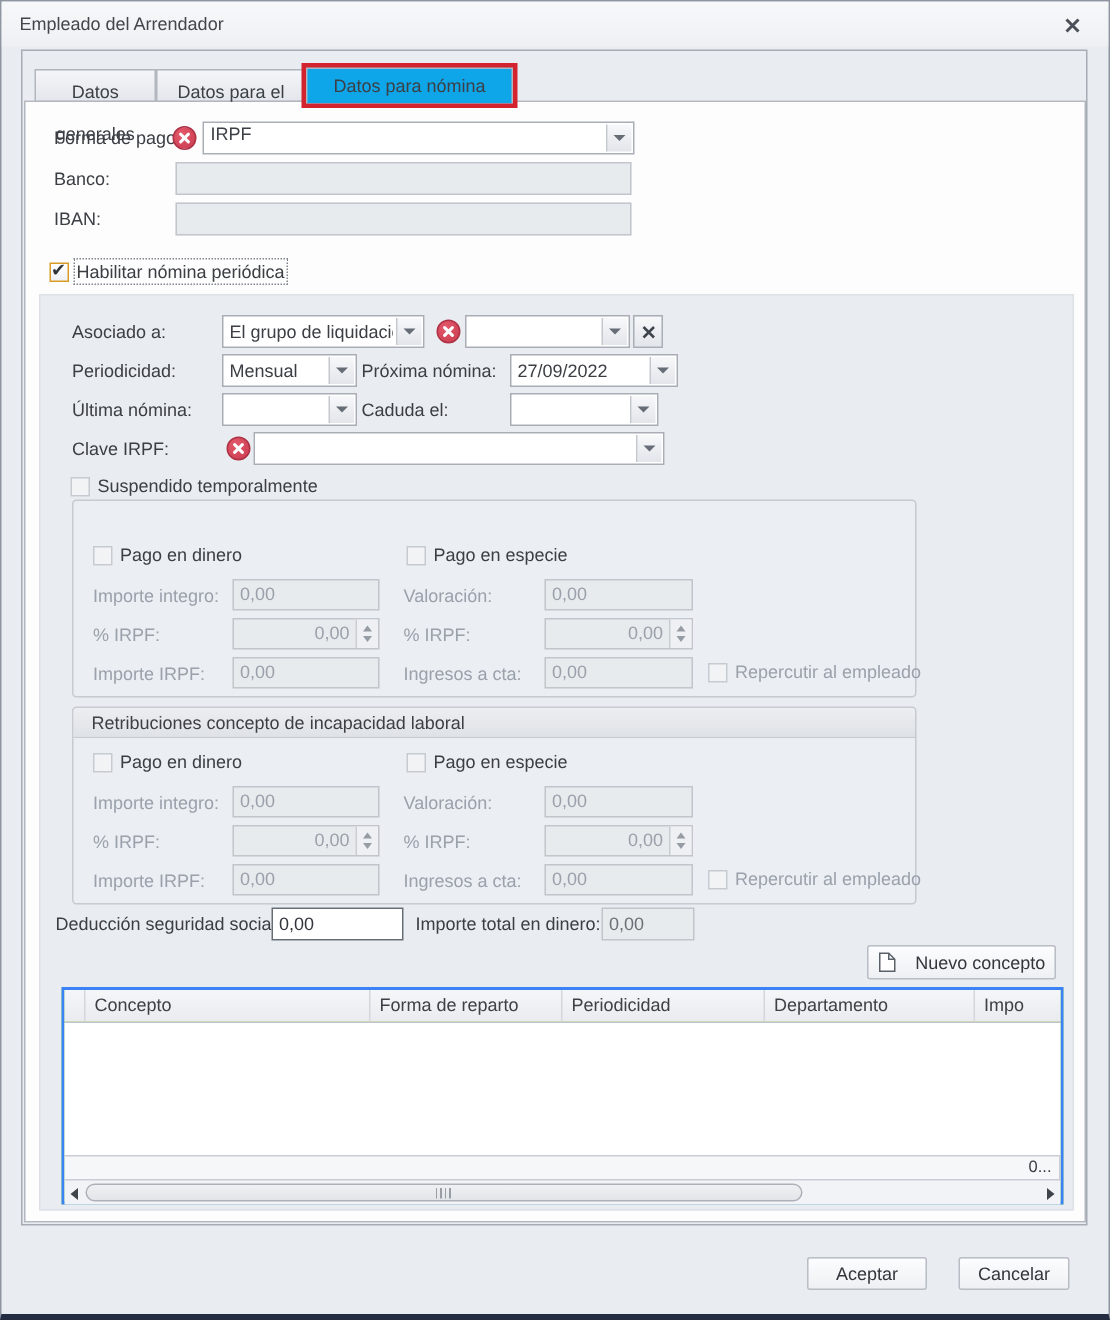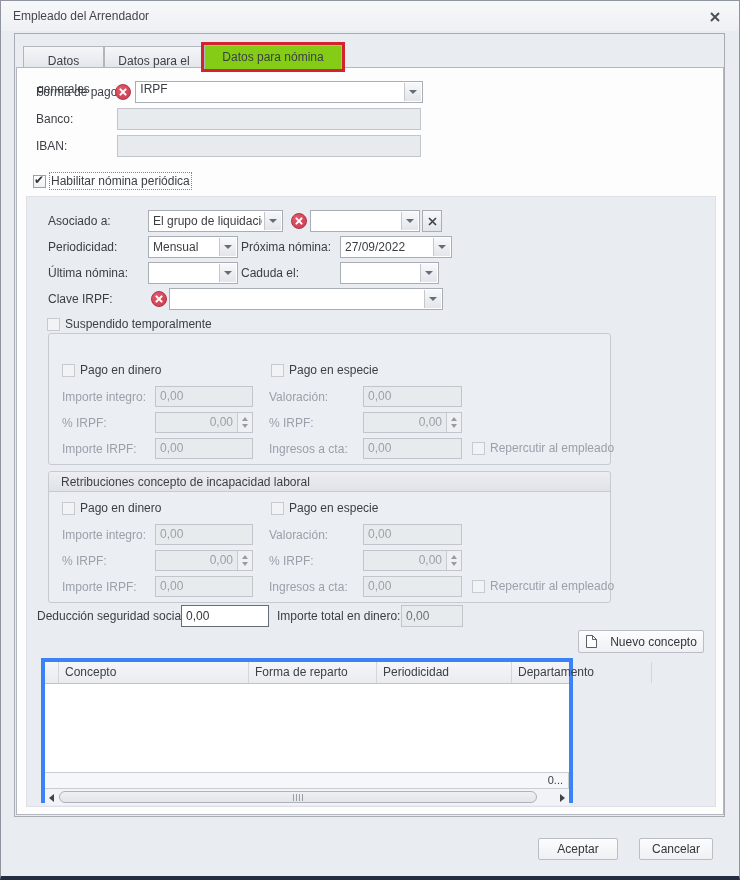--- a/index.html
+++ b/index.html
@@ -13,21 +13,21 @@
   }
   .titlebar { position:absolute; left:0; top:0; width:100%; height:30px;
     background:linear-gradient(#f7f8fa,#eef0f3); }
   .title { position:absolute; left:12px; top:0; line-height:30px; color:#43464c; }
   .close-btn { position:absolute; left:706px; top:8px; width:16px; height:16px;
     display:flex; align-items:center; justify-content:center; cursor:default; }
   .outline { position:absolute; left:13px; top:32px; width:711px; height:784px;
     border:1px solid #a6abb4; }
   .tab { position:absolute; text-align:center; color:#3c4046;
     background:linear-gradient(#f5f6f8,#e3e6eb); border:1px solid #b2b7bf; line-height:28px; z-index:2; }
-  .tab.active { background:#84cc16; border-bottom:none; z-index:3; line-height:23px; }
+  .tab.active { background:#0ea5e9; border-bottom:none; z-index:3; line-height:23px; }
   .annot { position:absolute; border:3px solid #d2232e; z-index:6; pointer-events:none; }
   .page { position:absolute; left:15px; top:66px; width:708px; height:748px;
     background:#fdfdfe; border:1px solid #b3b8c0; z-index:1; }
   .lbl { position:absolute; height:22px; line-height:22px; white-space:nowrap; color:#3b3e43; }
   .lbl.dis { color:#9aa1ab; }
   .field { position:absolute; height:22px; background:#fff; border:1px solid #a9aeb6;
     padding:0 4px; line-height:20px; white-space:nowrap; overflow:hidden; }
   .field.dis { background:#e8ebee; border-color:#c2c6cc; color:#9aa1ab; }
   .field.g21 { height:21px; line-height:19px; }
   .field.focused { border-color:#646c76; color:#33363b; }
@@ -66,22 +66,22 @@
   .xbtn { position:absolute; width:20px; height:22px; background:linear-gradient(#f7f8fa,#e2e5ea);
     border:1px solid #a9aeb6; display:flex; align-items:center; justify-content:center; }
   .groupbox { position:absolute; width:563px; height:132px; border:1px solid #c6cad1;
     border-radius:3px; background:#ebeef2; }
   .gb-header { position:absolute; left:0; top:0; right:0; height:20px;
     background:linear-gradient(#eceef1,#dfe2e7); border-bottom:1px solid #c6cad1;
     border-radius:3px 3px 0 0; line-height:20px; padding-left:12px; color:#3c3f44; }
   .btn { position:absolute; background:linear-gradient(#fcfdfe,#eef0f3);
     border:1px solid #b9bec6; border-radius:2px; color:#33363b; text-align:center;
     display:flex; align-items:center; justify-content:center; gap:12px; cursor:default; }
-  .table { position:absolute; left:14px; top:461px; width:532px; height:145px;
-    border:4px solid #3b82f6; background:#bef264; }
+  .table { position:absolute; left:14px; top:461px; width:668px; height:145px;
+    border:2px solid #3b82f6; background:#bef264; }
   .thead { display:flex; height:22px; background:linear-gradient(#f5f6f8,#e9ebef);
     border-bottom:1px solid #bfc3ca; }
   .th { border-right:1px solid #d3d6db; line-height:21px; padding-left:6px; color:#3d4046;
     white-space:nowrap; overflow:hidden; flex:0 0 auto; }
   .tbody { height:88px; background:#fff; }
   .tsummary { height:16px; background:#f6f7f9; border-top:1px solid #c9cdd3;
     text-align:right; padding-right:5px; line-height:15px; font-size:11px; color:#3d4045;
     border-right:1px solid #c9cdd3; }
   .hscroll { position:relative; height:17px; background:#f2f3f6; border-top:1px solid #c9cdd3; }
   .sb-left { position:absolute; left:4px; top:5px; width:0; height:0;

